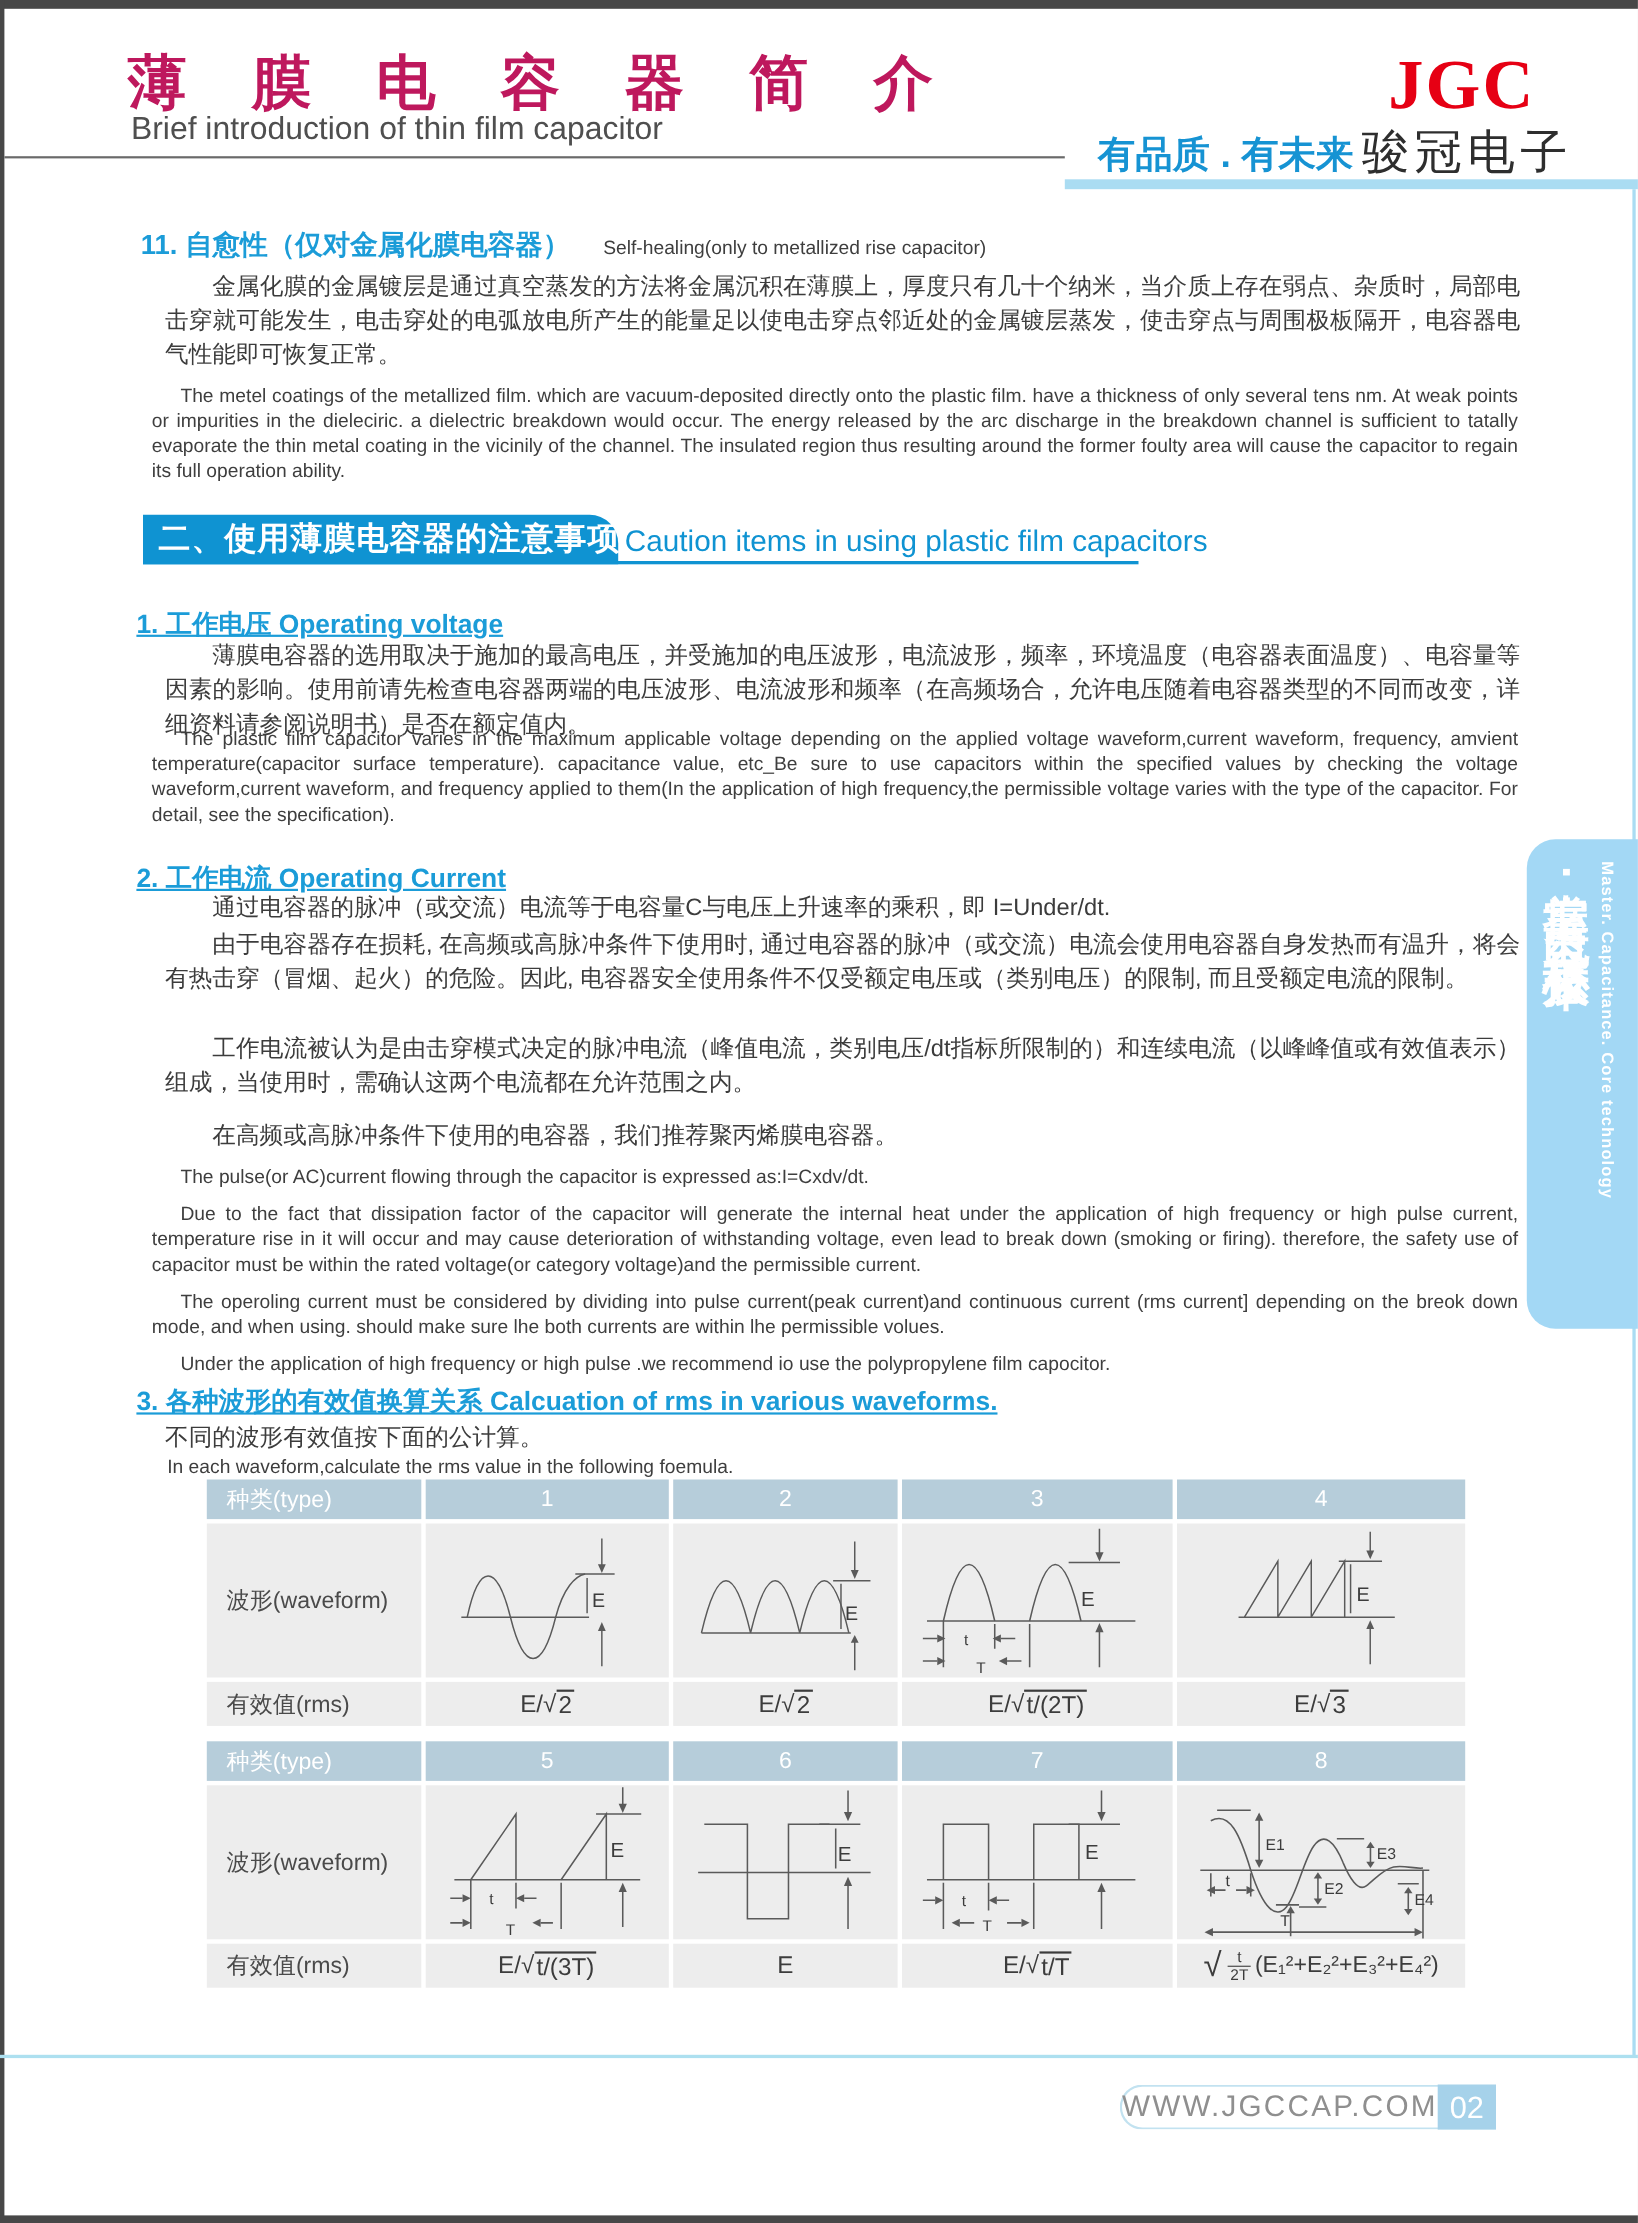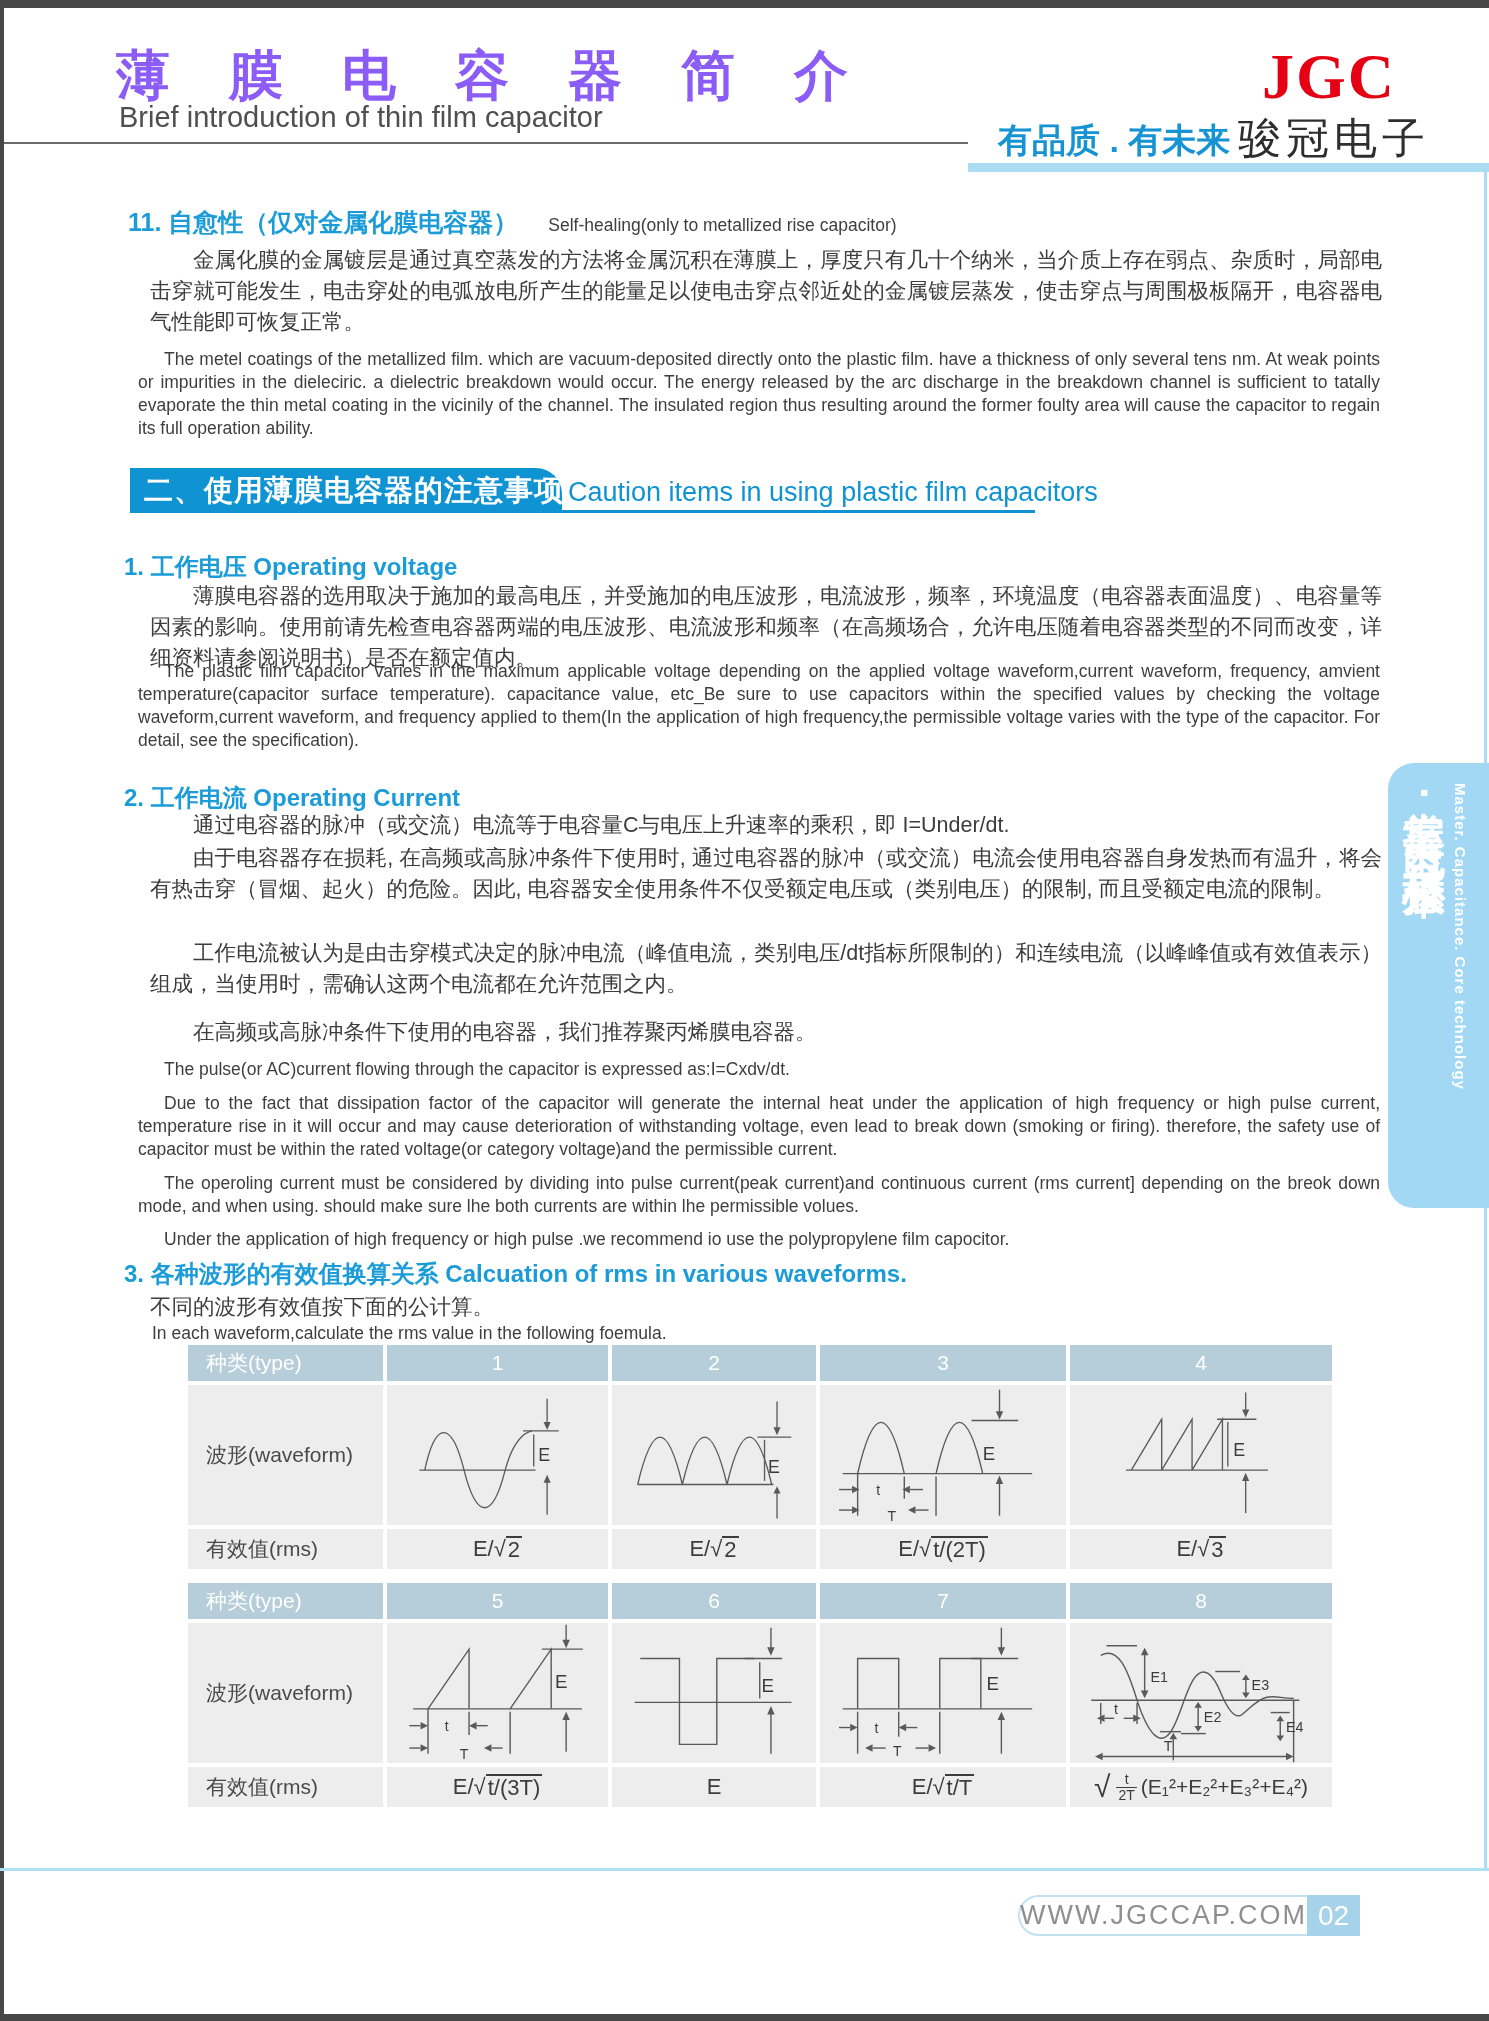--- a/index.html
+++ b/index.html
@@ -3,33 +3,33 @@
 <meta charset="utf-8">
 <style>
   html,body{margin:0;padding:0;background:#d8d8d8;font-family:"Liberation Sans",sans-serif;}
   .page{position:relative;width:1489px;height:2021px;background:#ffffff;margin:0 auto;overflow:hidden;}
   .edge{position:absolute;background:#474747;}
   .edge.top{left:0;top:0;width:1489px;height:8px;}
   .edge.left{left:0;top:0;width:4px;height:2021px;}
   .edge.bottom{left:0;bottom:0;width:1489px;height:7px;}
 
   
-  .title-cn{position:absolute;left:116px;top:40px;font-size:54px;font-weight:bold;color:#8b5cf6;letter-spacing:22px;white-space:nowrap;}
+  .title-cn{position:absolute;left:116px;top:40px;font-size:54px;font-weight:bold;color:#be185d;letter-spacing:22px;white-space:nowrap;}
   .title-en{position:absolute;left:119px;top:101px;font-size:29px;color:#4f4f4f;white-space:nowrap;}
   .hdr-gray-line{position:absolute;left:4px;top:142px;width:964px;height:2px;background:#6a6a6a;}
   .logo{position:absolute;left:1262px;top:40px;font-family:"Liberation Serif",serif;font-weight:bold;font-size:64px;color:#e60014;letter-spacing:2px;}
   .slogan{position:absolute;left:998px;top:118px;font-size:34px;font-weight:bold;color:#1693d3;white-space:nowrap;}
   .company{position:absolute;left:1238px;top:110px;font-size:43px;color:#2e2e2e;letter-spacing:5px;white-space:nowrap;}
   .hdr-blue-bar{position:absolute;left:968px;top:163px;width:521px;height:9px;background:#aadcf2;}
 
   
   .h-blue{position:absolute;color:#1b9cd8;font-weight:bold;white-space:nowrap;}
   .s11-h{left:128px;top:206px;font-size:25px;}
   .s11-h .en{margin-left:30px;font-weight:normal;}
-  .sub-h{font-size:24px;}
+  .sub-h{font-size:24px;text-decoration:underline;}
 
   
   .para{position:absolute;text-align:justify;}
   .cn{font-size:21.5px;line-height:31px;color:#3c3c3c;text-indent:2em;left:150px;width:1232px;}
   .en{font-size:17.5px;line-height:23px;color:#3e3e3e;text-indent:26px;left:138px;width:1242px;}
 
   
   .banner{position:absolute;left:130px;top:468px;width:432px;height:45px;background:#0f93d2;border-radius:0 26px 0 0;color:#ffffff;font-size:29px;font-weight:bold;line-height:45px;padding-left:14px;letter-spacing:1px;box-sizing:border-box;white-space:nowrap;}
   .banner-underline{position:absolute;left:130px;top:510px;width:905px;height:3px;background:#0f93d2;}
   .banner-en{position:absolute;left:568px;top:477px;font-size:27px;color:#0f93d2;white-space:nowrap;}

